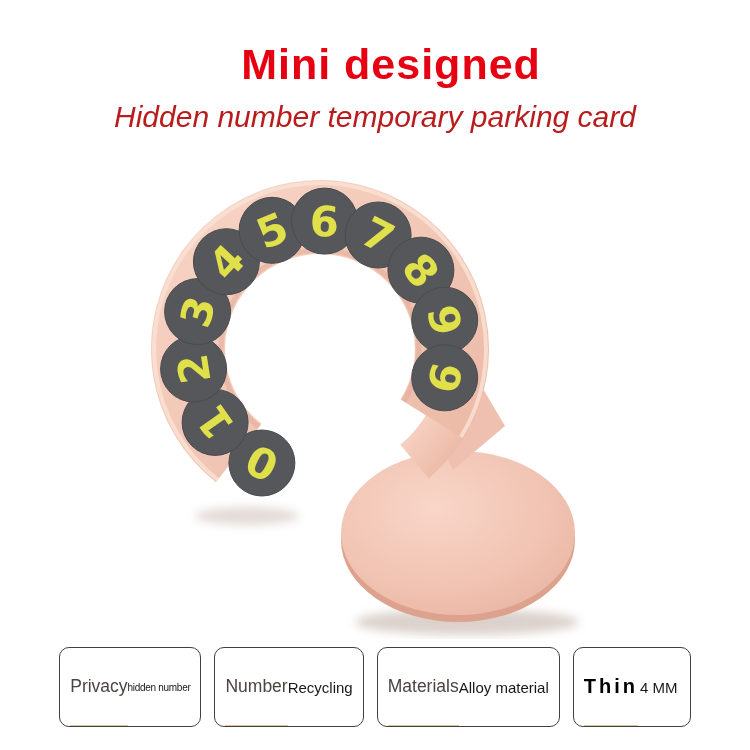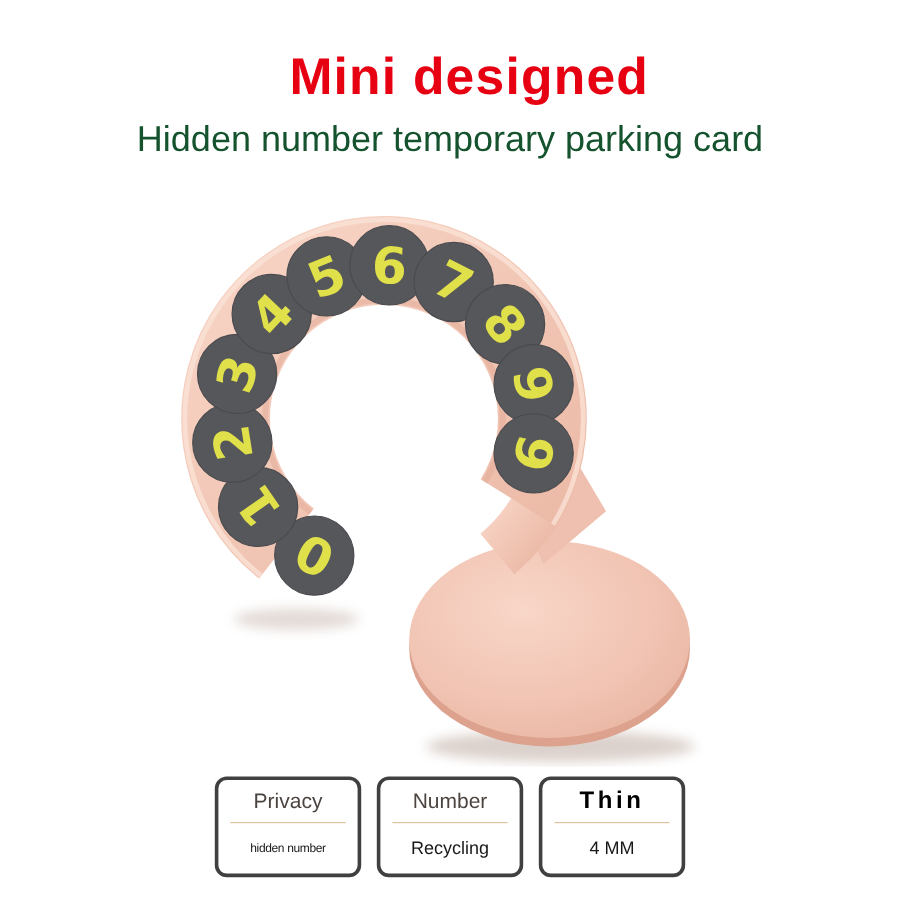--- a/index.html
+++ b/index.html
@@ -19,44 +19,45 @@
     letter-spacing: 1px;
     color: #e60012;
     padding-left: 32px;
   }
   .subtitle {
     margin-top: 10px;
     text-align: center;
     font-size: 30px;
     line-height: 35px;
     font-weight: 400;
-    color: #14532d;
+    color: #b91c1c;
+    font-style: italic;
   }
   #product { display: block; margin: 0 auto; }
   #product text {
     font-family: "DejaVu Sans", sans-serif;
     font-weight: 700;
     font-size: 42px;
     text-anchor: middle;
   }
   .features {
     display: flex;
     justify-content: center;
     align-items: stretch;
     gap: 13px;
     margin-top: 8px;
   }
   .feat {
-    border: 3px solid #404040;
+    border: 1px solid #404040;
     border-radius: 10px;
     height: 78px;
     min-width: 96px;
     padding: 0 10px;
     display: flex;
-    flex-direction: column;
+    flex-direction: row;
     box-sizing: content-box;
     background: #ffffff;
   }
   .feat-top {
     flex: 0 0 35px;
     display: flex;
     align-items: center;
     justify-content: center;
     font-size: 17.5px;
     color: #4c4440;
@@ -144,16 +145,20 @@
 <div class="features">
   <div class="feat">
     <div class="feat-top">Privacy</div>
     <div class="feat-bottom narrow">hidden number</div>
   </div>
   <div class="feat">
     <div class="feat-top">Number</div>
     <div class="feat-bottom">Recycling</div>
   </div>
   <div class="feat">
+    <div class="feat-top">Materials</div>
+    <div class="feat-bottom">Alloy material</div>
+  </div>
+  <div class="feat">
     <div class="feat-top bold">Thin</div>
     <div class="feat-bottom">4 MM</div>
   </div>
 </div>
 
 </body></html>

